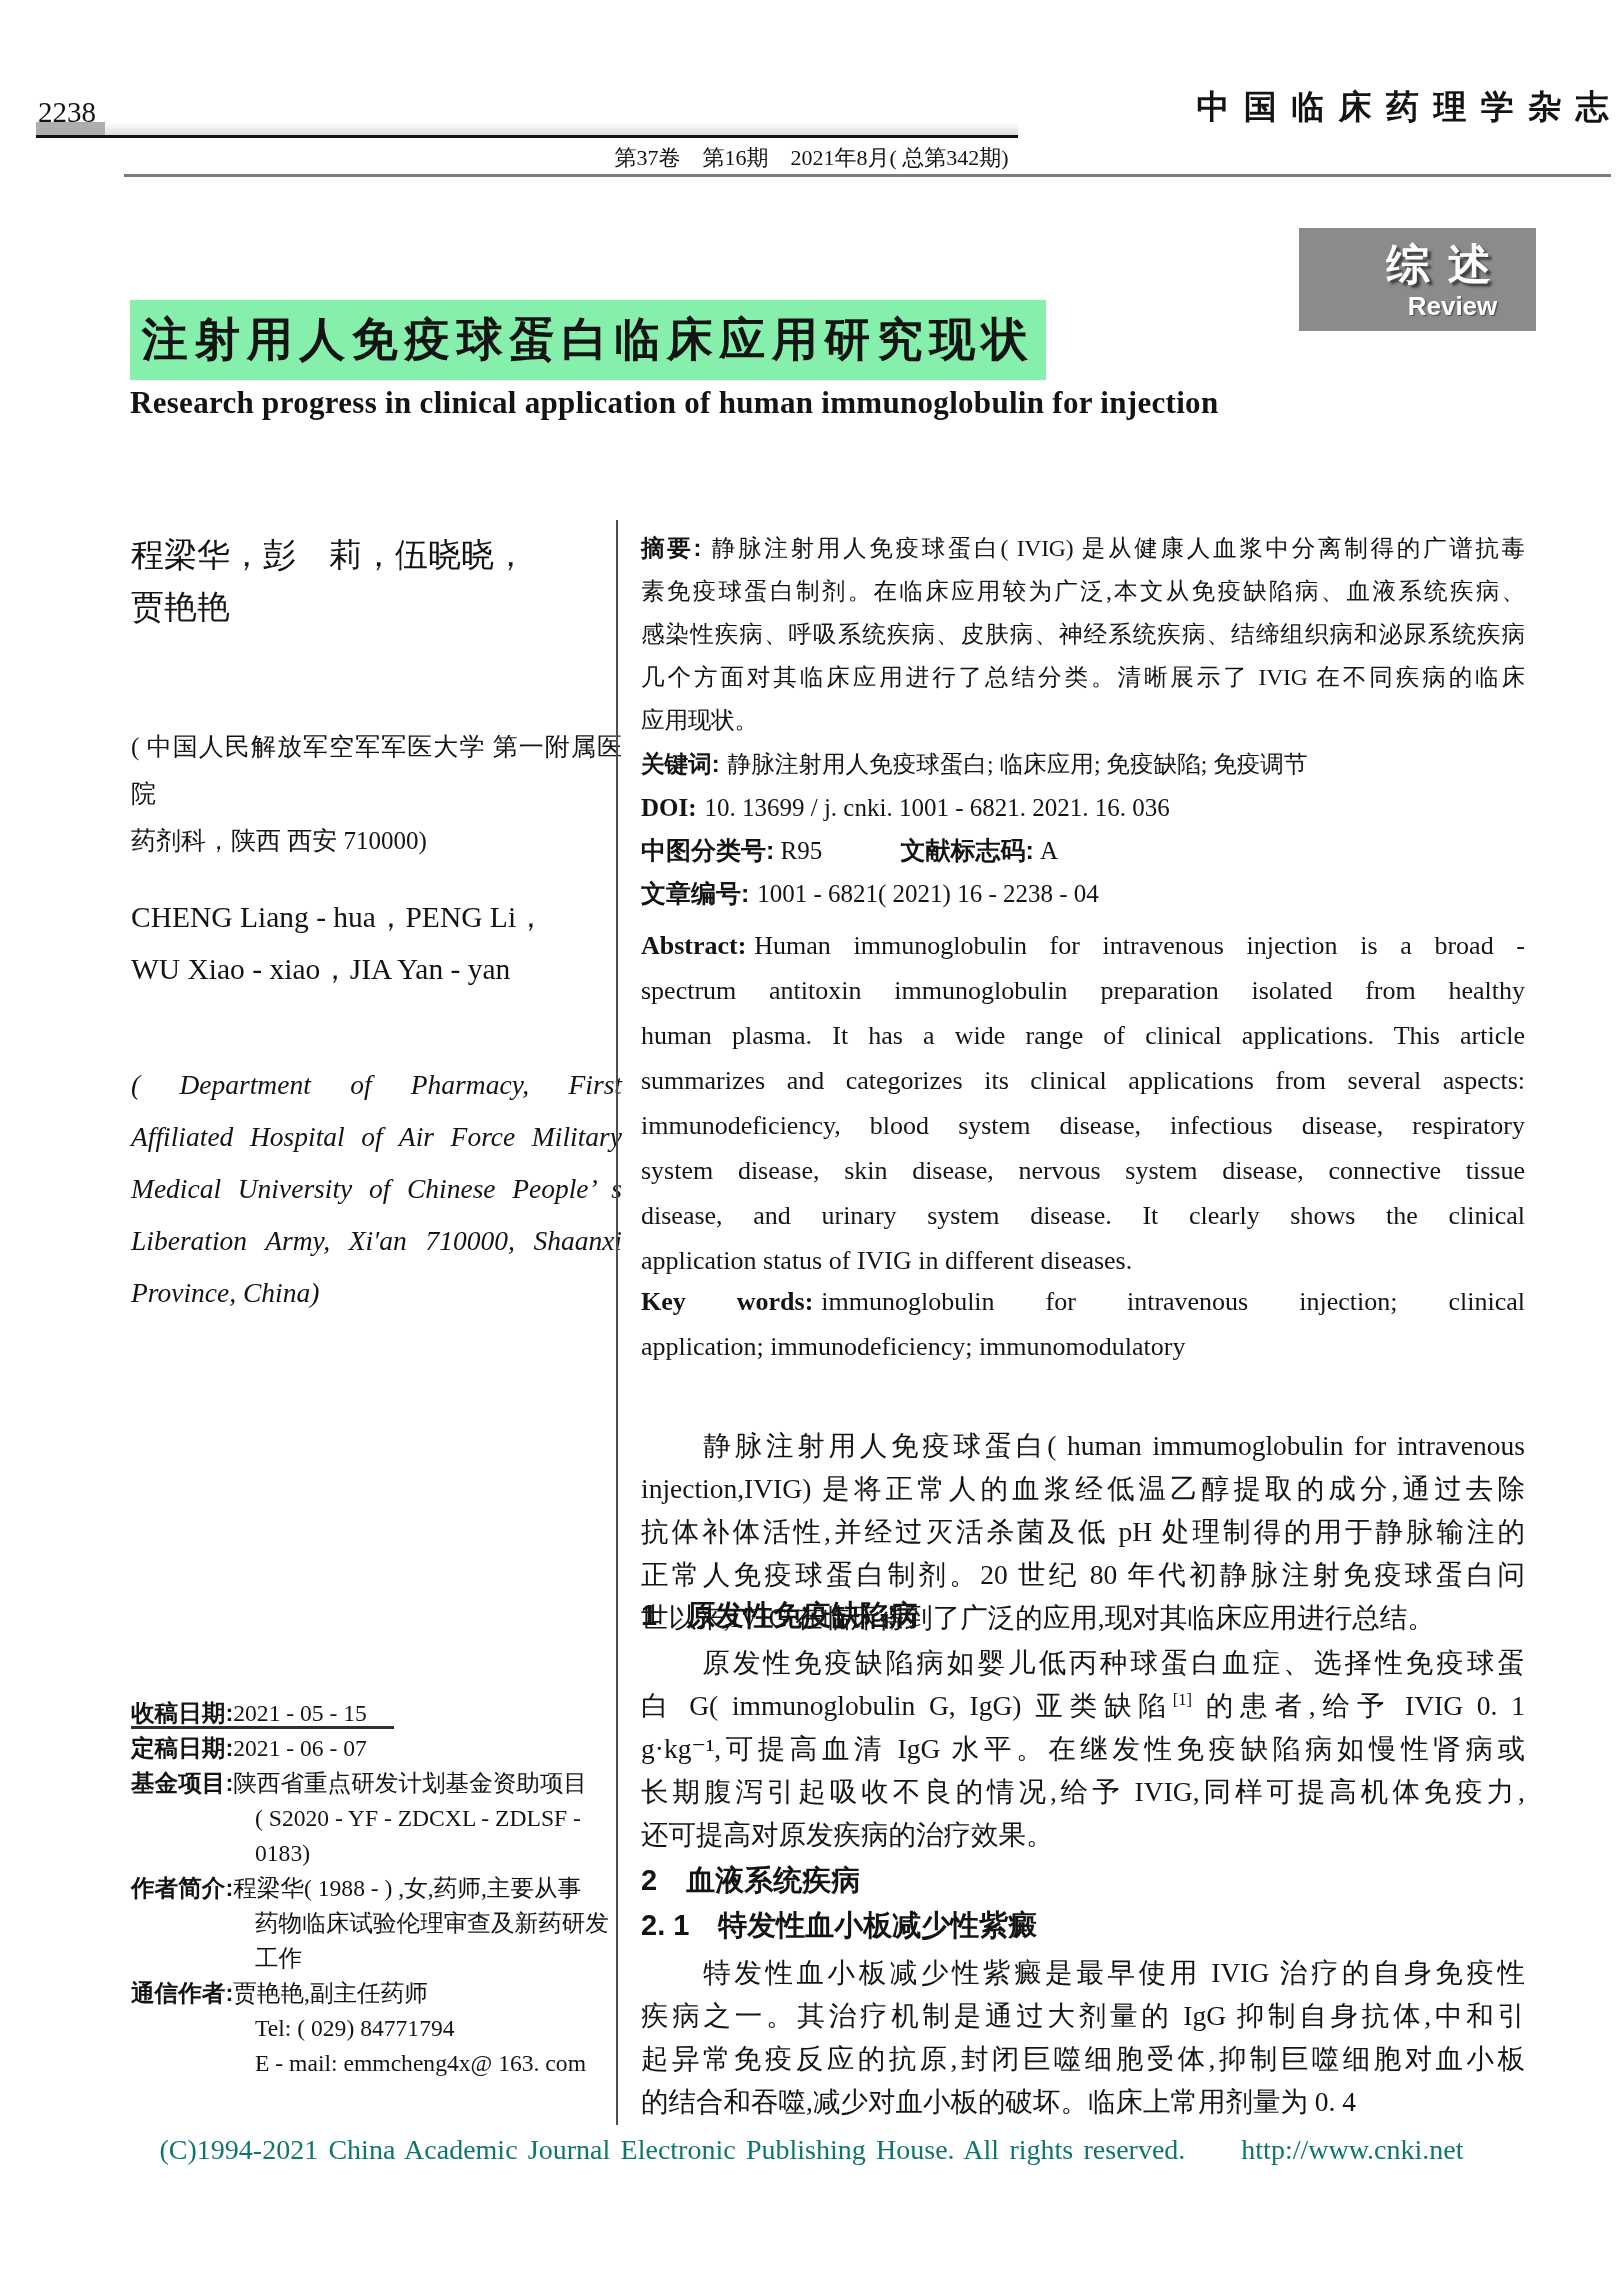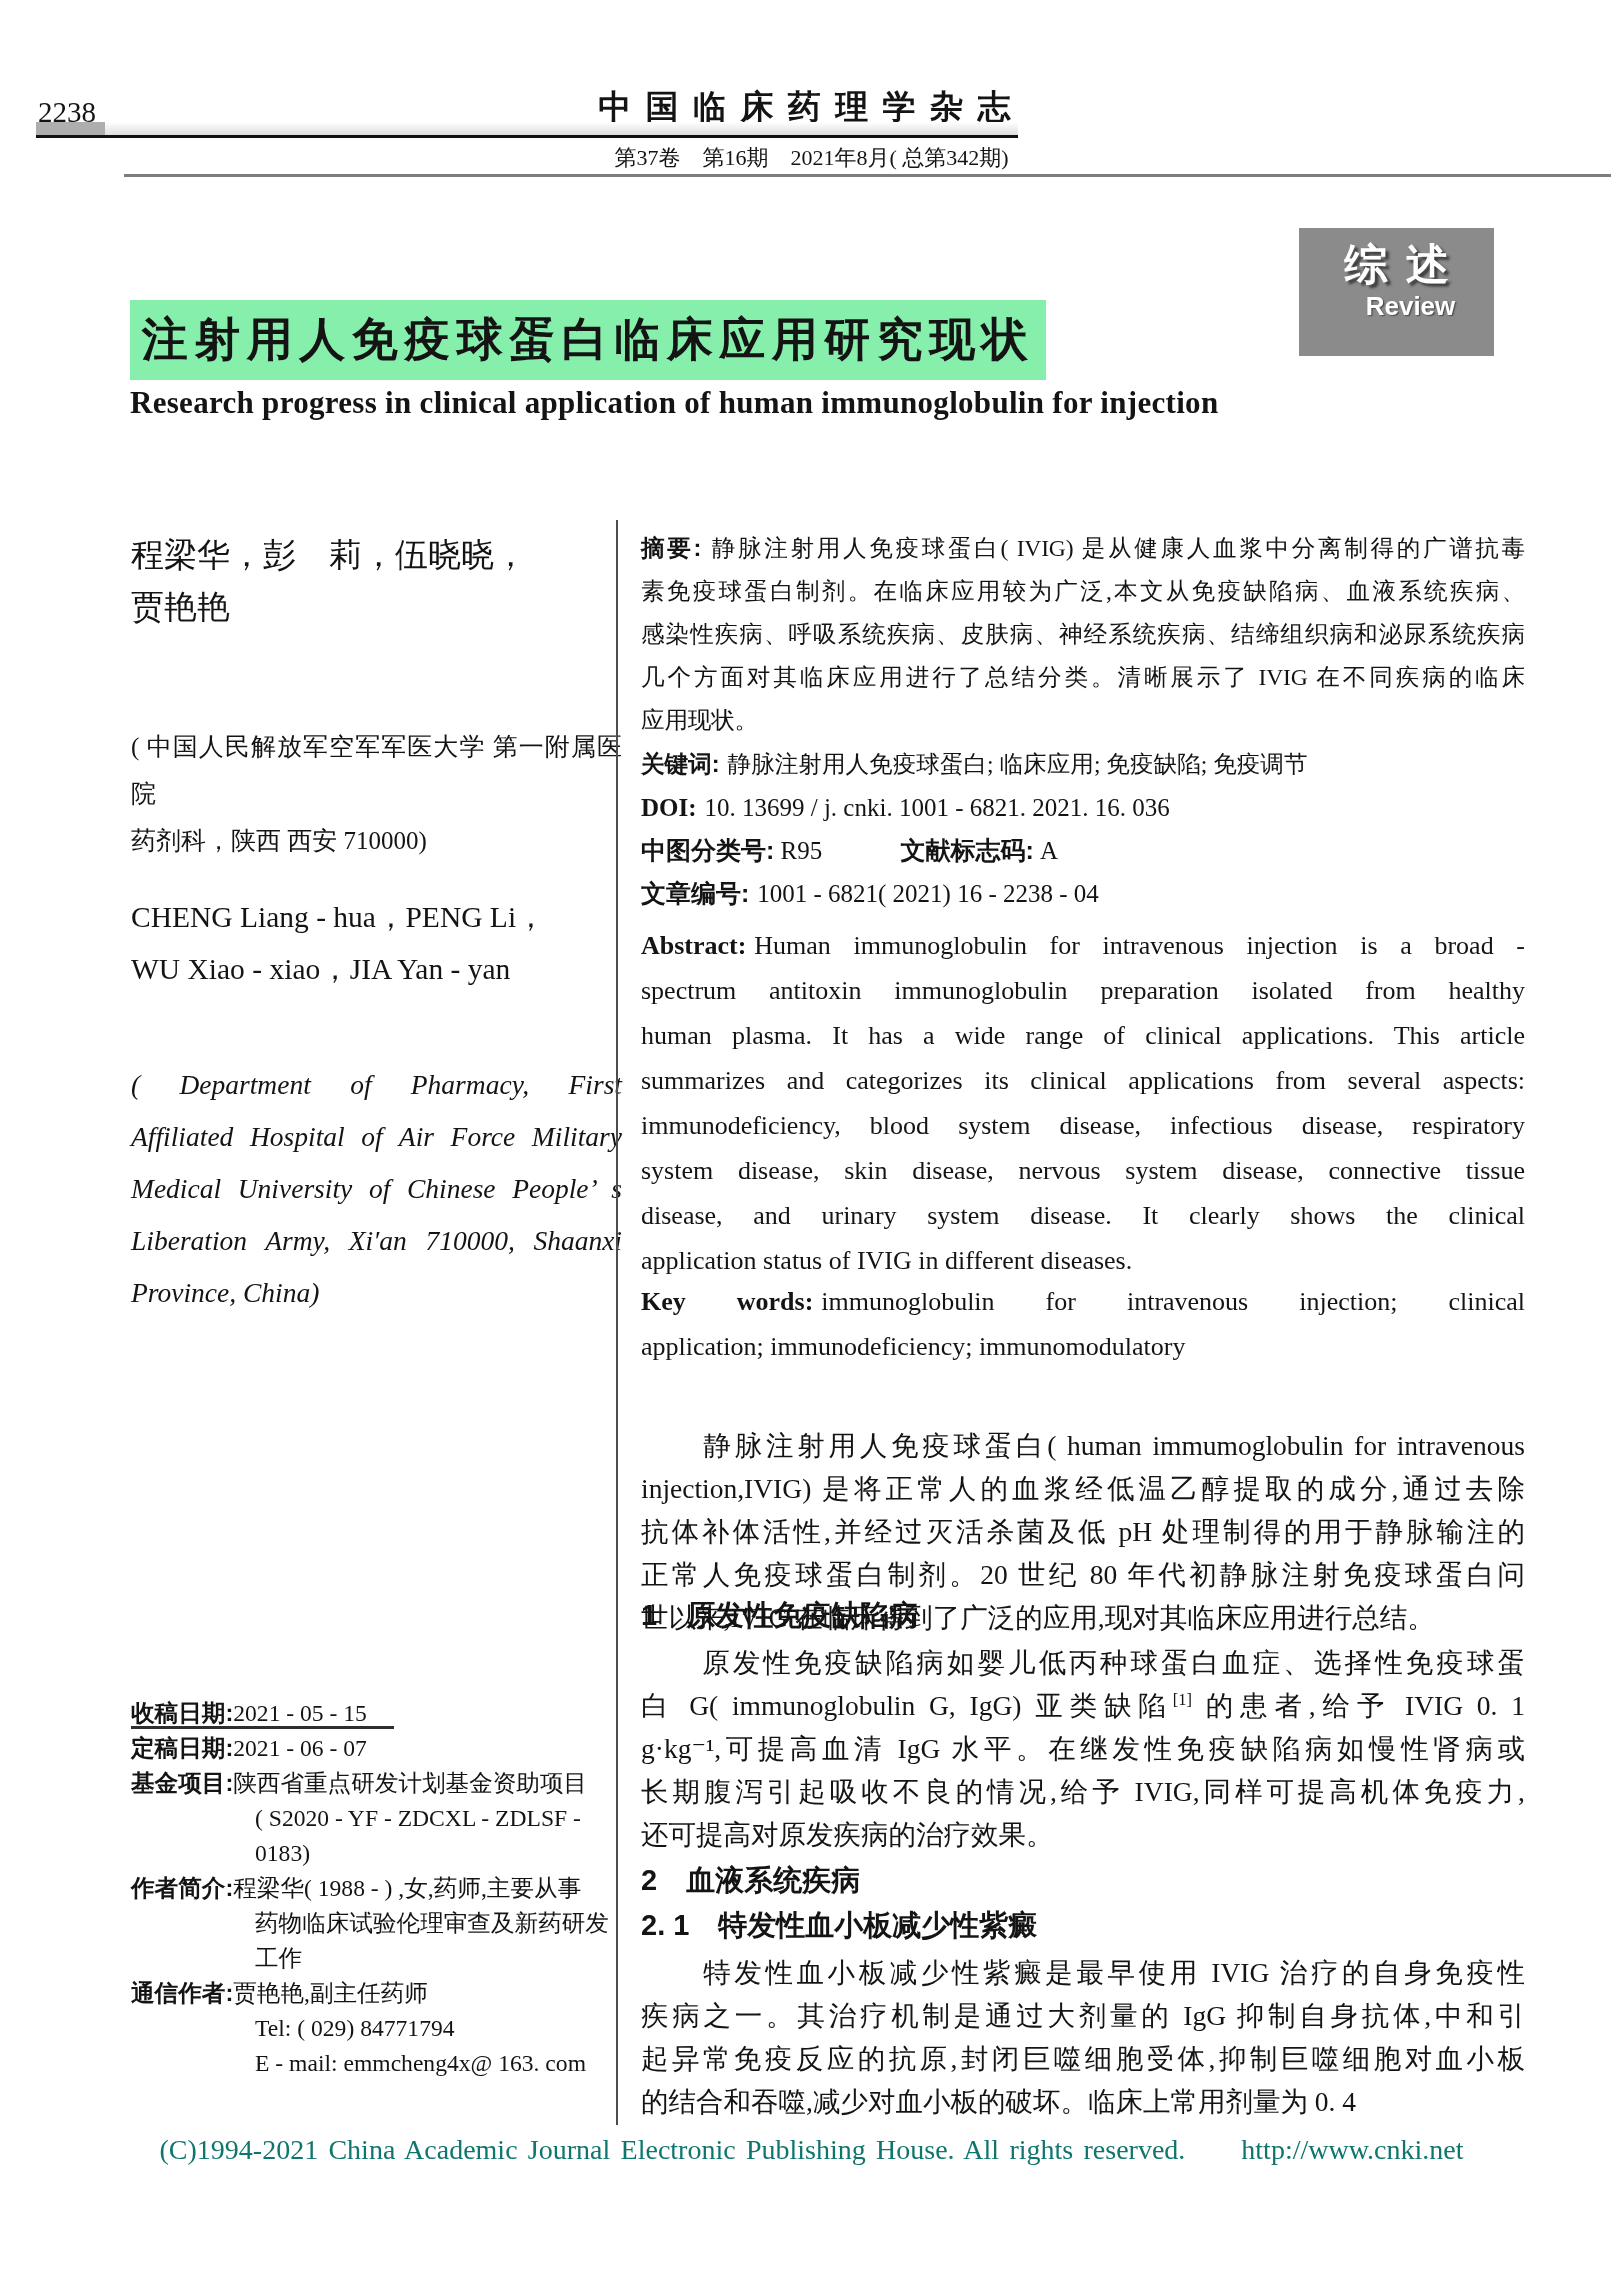--- a/index.html
+++ b/index.html
@@ -4,27 +4,27 @@
 <style>
   html,body{margin:0;padding:0;}
   body{
     width:1623px;height:2295px;position:relative;background:#ffffff;
     font-family:"Liberation Serif","DejaVu Serif",serif;color:#141414;
     overflow:hidden;
   }
   .abs{position:absolute;}
   
   .page-number{left:38px;top:96px;font-size:29px;}
-  .journal-title{left:0;right:0;top:85px;text-align:center;font-size:33px;font-weight:bold;letter-spacing:14.4px;}
+  .journal-title{left:0;right:0;top:85px;text-align:right;font-size:33px;font-weight:bold;letter-spacing:14.4px;}
   .header-bar{left:36px;top:122px;width:982px;height:13px;background:linear-gradient(180deg,#ffffff,#dedede);border-bottom:3.3px solid #111;}
   .header-bar-box{position:absolute;left:0;top:0;width:69px;height:100%;background:#aeaeae;}
   .issue-line{left:0;right:0;top:143px;text-align:center;font-size:22px;}
   .header-rule{left:124px;top:174px;width:1487px;height:3.3px;background:#7d7d7d;}
   
-  .review-badge{left:1299px;top:228px;width:195px;height:128px;background:#8b8b8b;text-align:center;}
+  .review-badge{left:1299px;top:228px;width:195px;height:103px;background:#8b8b8b;text-align:center;padding-left:42px;}
   .review-badge-cn{margin-top:7.9px;font-size:43px;font-weight:bold;color:#ffffff;letter-spacing:18.3px;padding-left:18.3px;text-shadow:3.3px 3.3px 2.6px #3c3c3c;font-family:"Liberation Serif","DejaVu Serif",serif;}
   .review-badge-en{margin-top:-2.6px;font-size:26px;font-weight:bold;color:#ffffff;font-family:"Liberation Sans","DejaVu Sans",sans-serif;text-shadow:1.3px 1.3px 1.3px #4a4a4a;margin-left:28px;}
   
   .article-title-cn{left:130px;top:300px;font-size:46px;font-weight:bold;padding:9.2px 11.8px;letter-spacing:6.5px;}
   .article-title-en{left:130px;top:385px;font-size:31px;font-weight:bold;letter-spacing:0.3px;}
   
   .left-col{left:131px;top:524px;width:491px;height:1610px;}
   .authors-cn{position:absolute;left:0;top:5.2px;width:100%;font-size:33px;line-height:52px;}
   .affiliation-cn{position:absolute;left:0;top:199px;width:100%;font-size:25px;line-height:47px;}
   .authors-en{position:absolute;left:0;top:367px;width:100%;font-size:29.5px;line-height:52px;}

